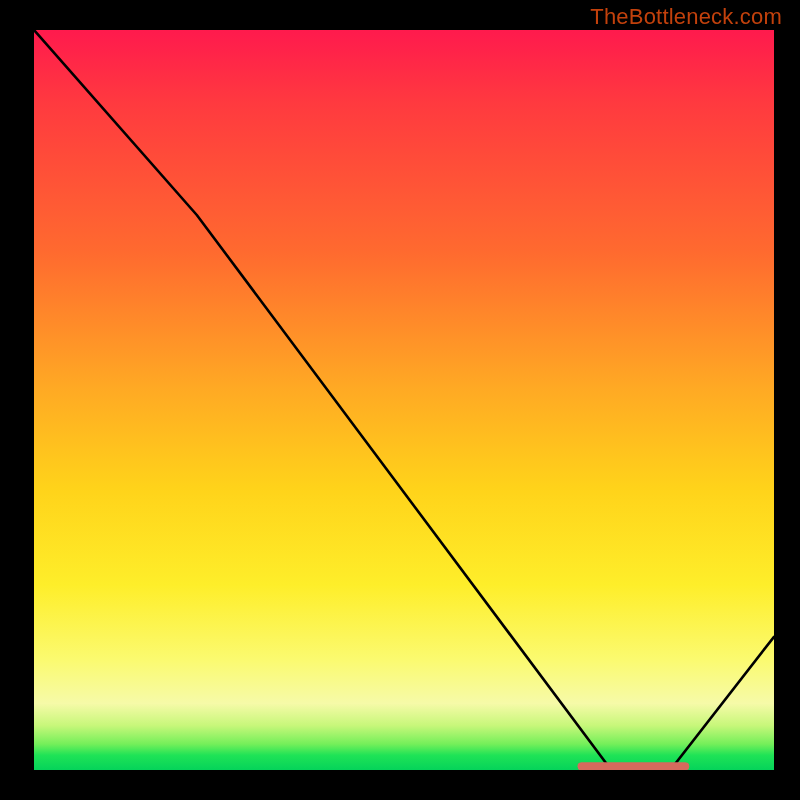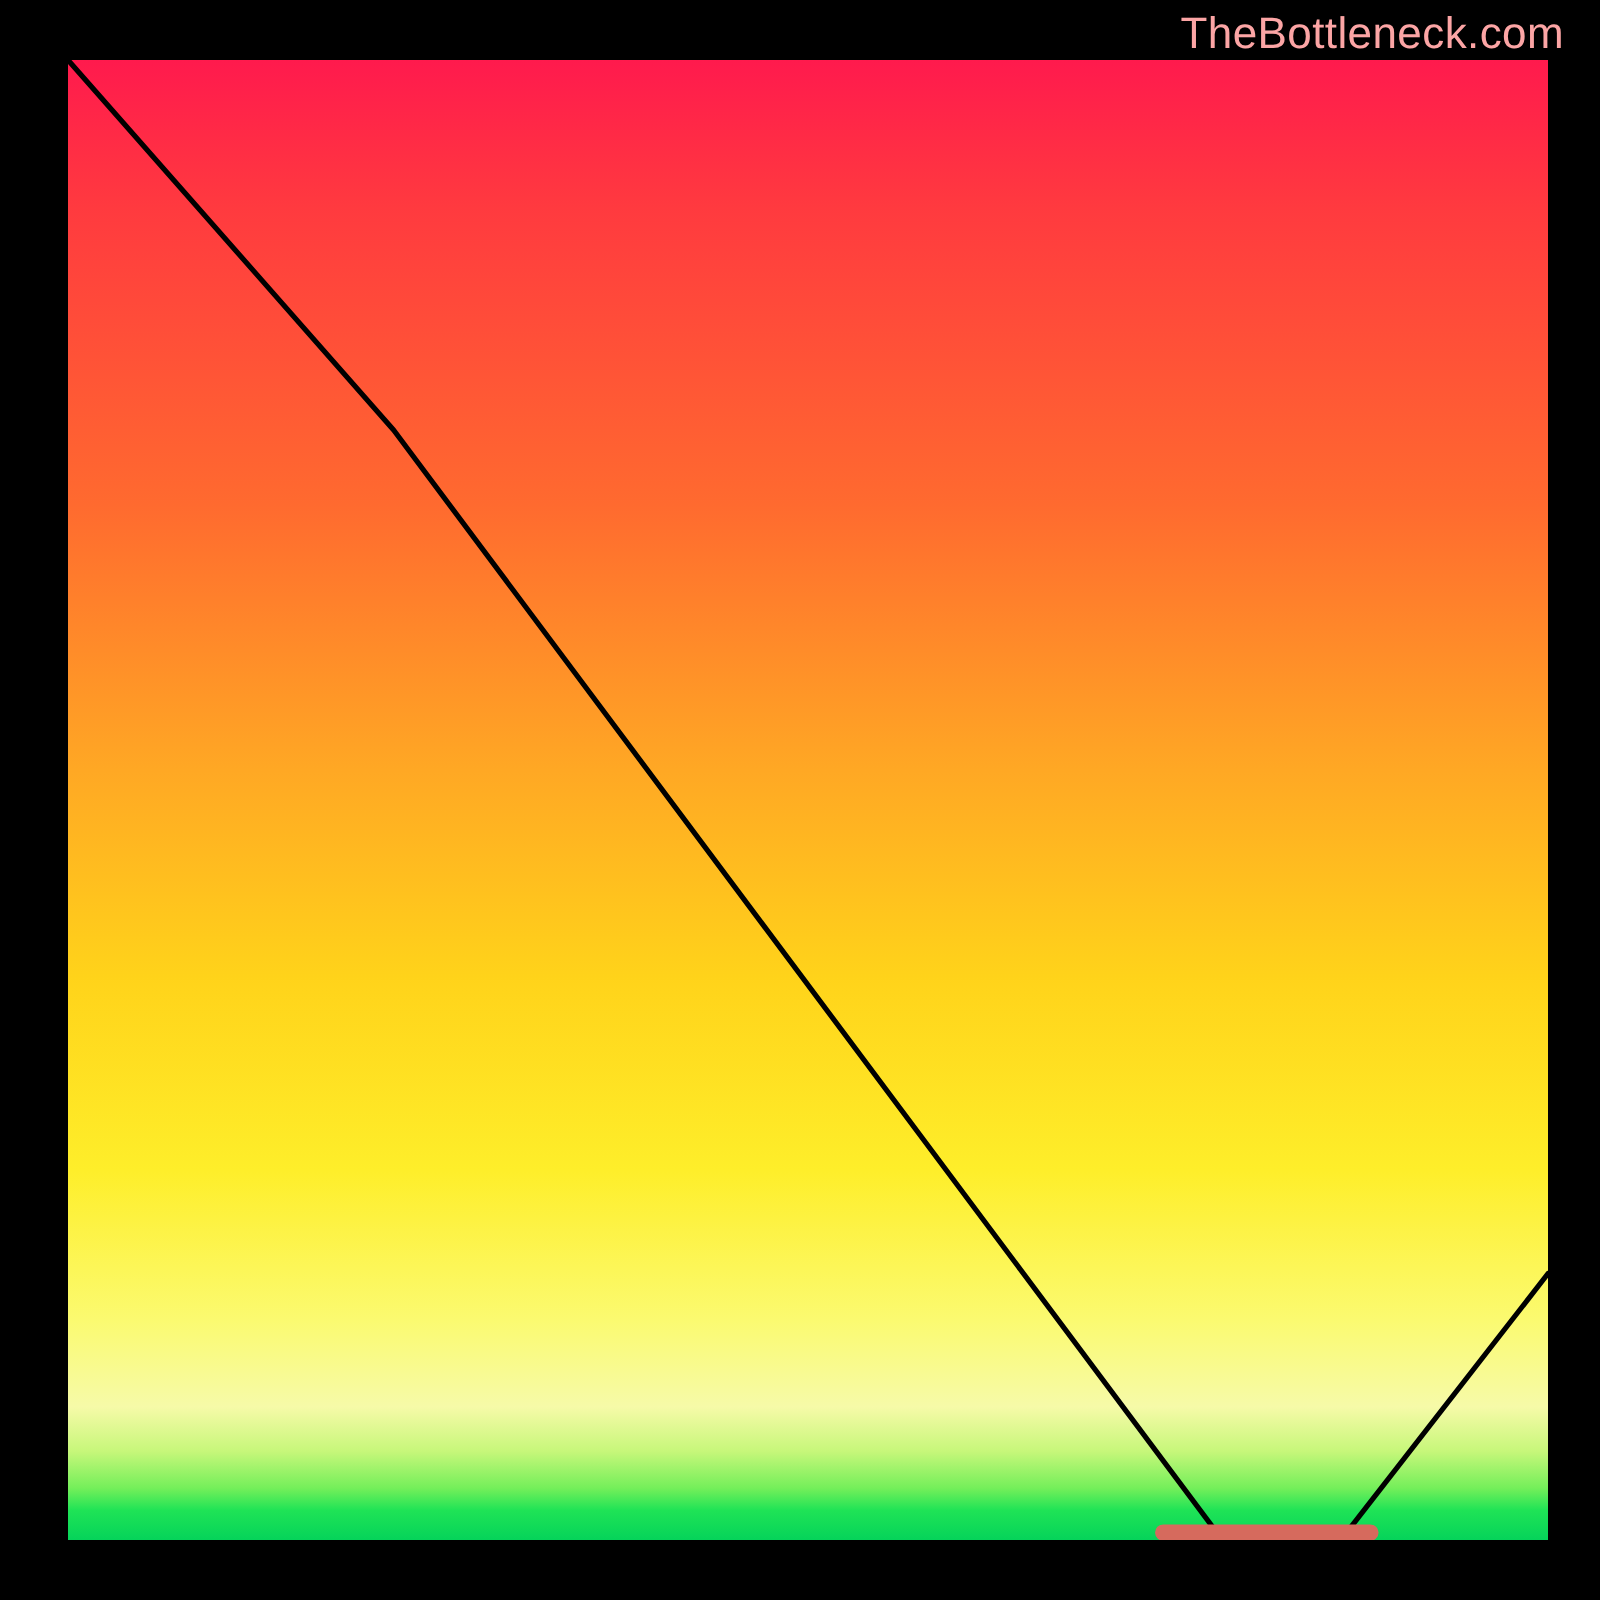--- a/index.html
+++ b/index.html
@@ -14,21 +14,21 @@
     position: relative;
     width: 800px;
     height: 800px;
   }
   .watermark {
     position: absolute;
     top: 4px;
     right: 18px;
     font-family: Arial, Helvetica, sans-serif;
     font-size: 22px;
-    color: #fca5a5;
+    color: #c2410c;
     letter-spacing: 0.2px;
     user-select: none;
   }
   
   .plot {
     position: absolute;
     left: 34px;
     top: 30px;
     width: 740px;
     height: 740px;

